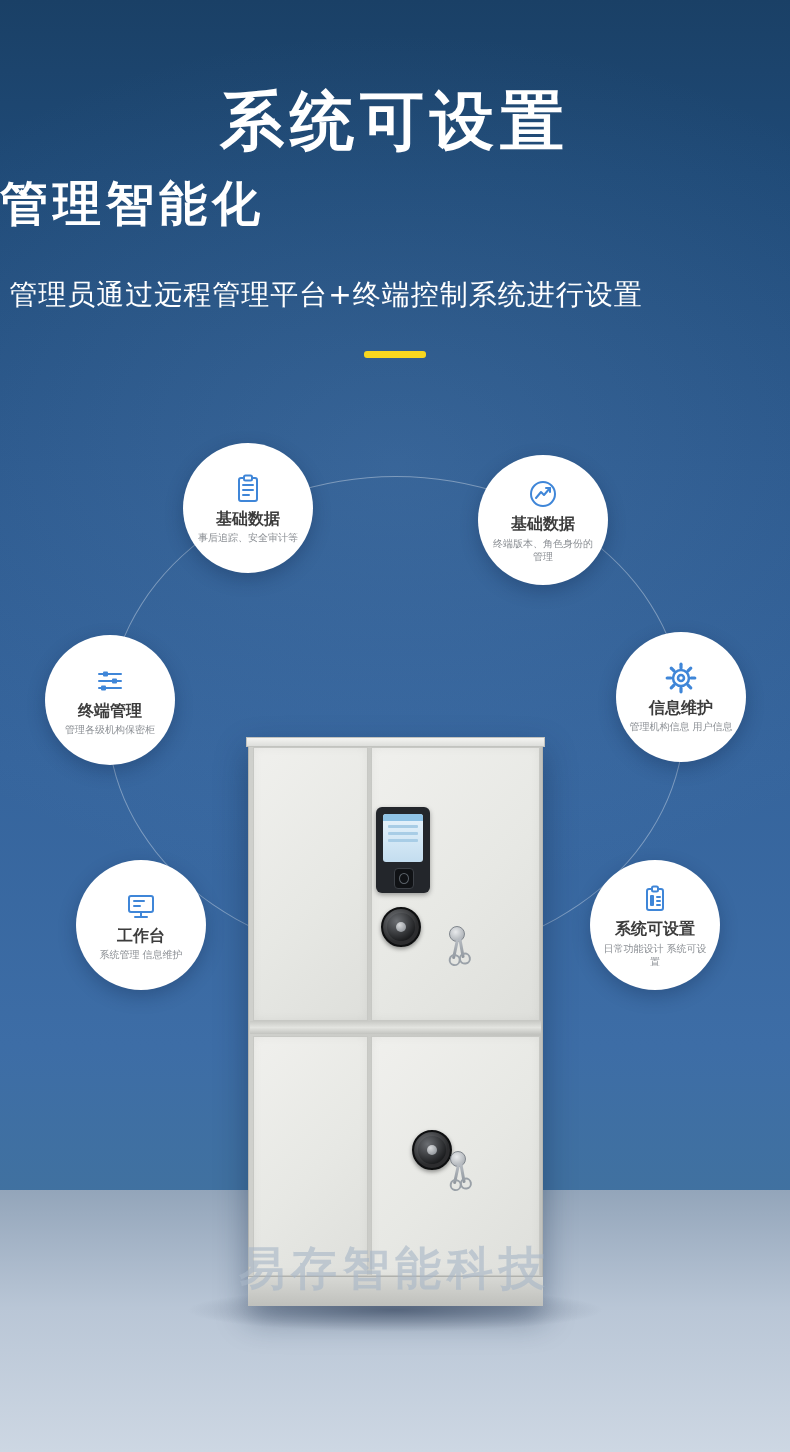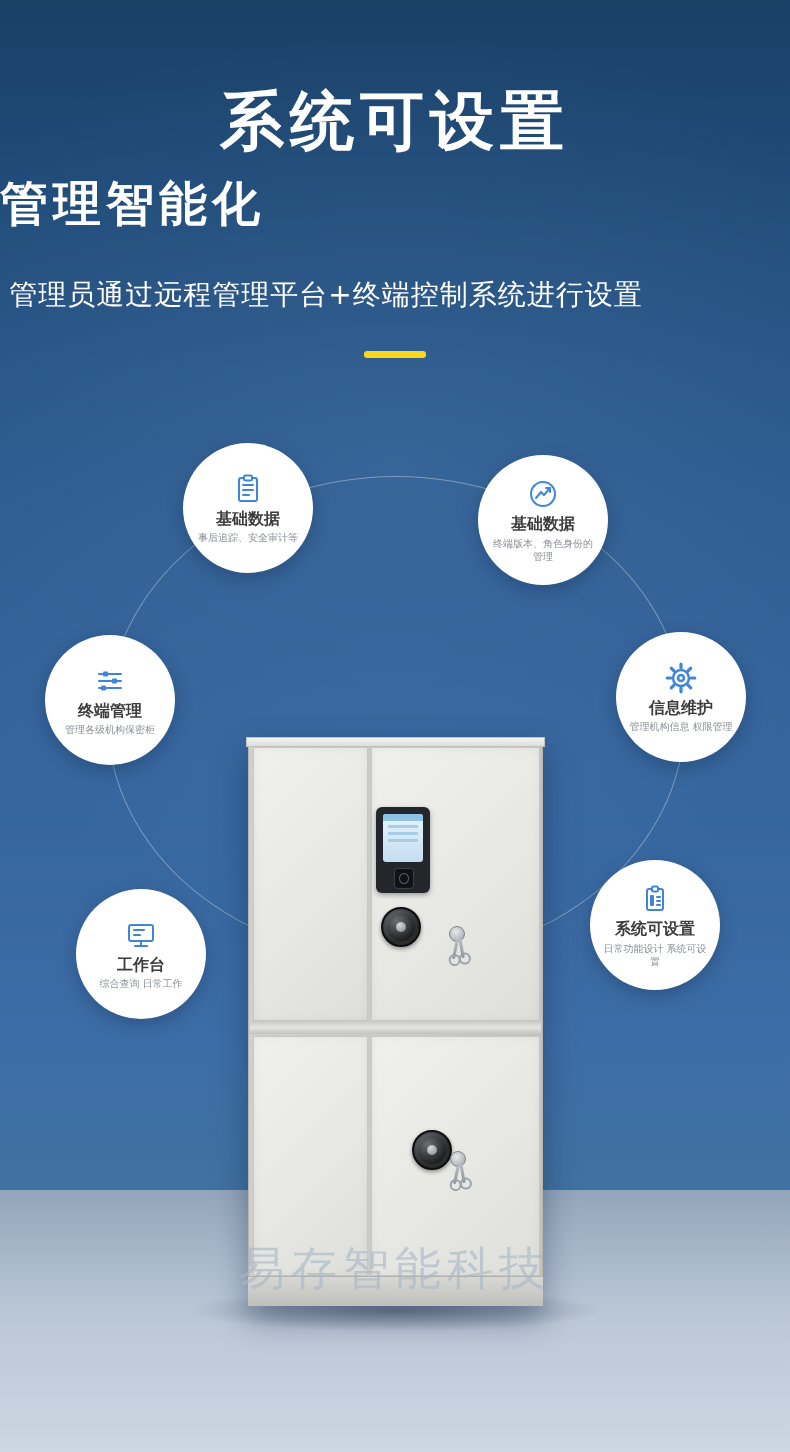--- a/index.html
+++ b/index.html
@@ -26,21 +26,21 @@
     box-shadow:0 6px 18px rgba(10,30,60,0.28);display:flex;flex-direction:column;
     align-items:center;justify-content:center;text-align:center;padding:8px;
     box-sizing:border-box;z-index:3;}
   .ficon{height:34px;display:flex;align-items:center;justify-content:center;margin-bottom:3px;}
   .ftitle{font-size:16px;font-weight:bold;color:#3c3c3c;line-height:1.2;}
   .fdesc{font-size:10px;color:#8b8f94;line-height:1.3;margin-top:3px;max-width:104px;}
   .f1{left:183px;top:443px;}
   .f2{left:478px;top:455px;}
   .f3{left:45px;top:635px;}
   .f4{left:616px;top:632px;}
-  .f5{left:76px;top:889px;}
+  .f5{left:76px;top:860px;}
   .f6{left:590px;top:860px;}
   
   .cabinet{position:absolute;left:248px;top:737px;width:295px;height:568px;z-index:2;}
   .cab-body{position:absolute;left:0;top:0;right:0;bottom:0;
     background:linear-gradient(90deg,#cfd0cc,#c9cac6 55%,#c2c3bf);
     border:1px solid #b5b6b2;border-radius:2px;box-shadow:0 14px 32px rgba(15,35,65,0.4);}
   .cab-top{position:absolute;left:-2px;right:-2px;top:0;height:8px;
     background:linear-gradient(180deg,#f4f4f1,#dddedb);border:1px solid #c2c3bf;}
   .door{position:absolute;background:linear-gradient(135deg,#f0f0ed 0%,#e7e8e4 55%,#dedfdb 100%);
     border:1px solid #c7c8c4;box-shadow:inset 0 0 10px rgba(0,0,0,0.05);}
@@ -76,21 +76,21 @@
     background:linear-gradient(#b9bec4,#8e959c);}
   .key::after{content:"";position:absolute;bottom:-7px;left:-3px;width:8px;height:8px;
     border:2px solid #9aa1a8;border-radius:50%;}
   .k-u1{left:206px;top:202px;transform:rotate(12deg);}
   .k-u2{left:212px;top:201px;transform:rotate(-10deg);}
   .k-l1{left:207px;top:427px;transform:rotate(12deg);}
   .k-l2{left:213px;top:426px;transform:rotate(-10deg);}
   .cab-shadow{position:absolute;left:185px;top:1288px;width:420px;height:44px;
     background:radial-gradient(ellipse at center,rgba(30,45,70,0.45),rgba(30,45,70,0) 70%);z-index:1;}
   .watermark{position:absolute;left:0;top:1238px;width:790px;text-align:center;z-index:4;
-    font-size:46px;font-weight:normal;letter-spacing:6px;color:rgba(168,182,199,0.62);}
+    font-size:46px;font-weight:bold;letter-spacing:6px;color:rgba(168,182,199,0.62);}
   svg.icon{display:block;}
 </style>
 </head>
 <body>
 
 <div class="page">
 
   <div class="floor"></div>
 
   <div class="hero-title">系统可设置</div>
@@ -152,35 +152,35 @@
           <line x1="3" y1="16" x2="6.5" y2="16"></line>
           <line x1="25.5" y1="16" x2="29" y2="16"></line>
           <line x1="6.8" y1="6.8" x2="9.4" y2="9.4"></line>
           <line x1="22.6" y1="22.6" x2="25.2" y2="25.2"></line>
           <line x1="6.8" y1="25.2" x2="9.4" y2="22.6"></line>
           <line x1="22.6" y1="9.4" x2="25.2" y2="6.8"></line>
         </g>
       </svg>
     </span>
     <div class="ftitle">信息维护</div>
-    <div class="fdesc">管理机构信息 权限管理</div>
+    <div class="fdesc">管理机构信息 用户信息</div>
   </div>
 
   <div class="feature f5">
     <span class="ficon">
       <svg class="icon" width="34" height="32" viewBox="0 0 34 32" fill="none" stroke="#3f86d8" stroke-width="2" stroke-linecap="round">
         <rect x="5" y="6" width="24" height="16" rx="2"></rect>
         <line x1="10" y1="11" x2="20" y2="11"></line>
         <line x1="10" y1="16" x2="16" y2="16"></line>
         <line x1="17" y1="22" x2="17" y2="26"></line>
         <line x1="11" y1="27" x2="23" y2="27"></line>
       </svg>
     </span>
     <div class="ftitle">工作台</div>
-    <div class="fdesc">综合查询 日常工作</div>
+    <div class="fdesc">系统管理 信息维护</div>
   </div>
 
   <div class="feature f6">
     <span class="ficon">
       <svg class="icon" width="32" height="32" viewBox="0 0 32 32" fill="none" stroke="#3f86d8" stroke-width="2" stroke-linecap="round">
         <rect x="8" y="6" width="16" height="21" rx="2"></rect>
         <rect x="13" y="3.5" width="6" height="5" rx="1.5" fill="#ffffff"></rect>
         <rect x="11" y="12" width="4" height="11" rx="1" fill="#3f86d8" stroke="none"></rect>
         <line x1="18" y1="14" x2="21" y2="14"></line>
         <line x1="18" y1="18" x2="21" y2="18"></line>

